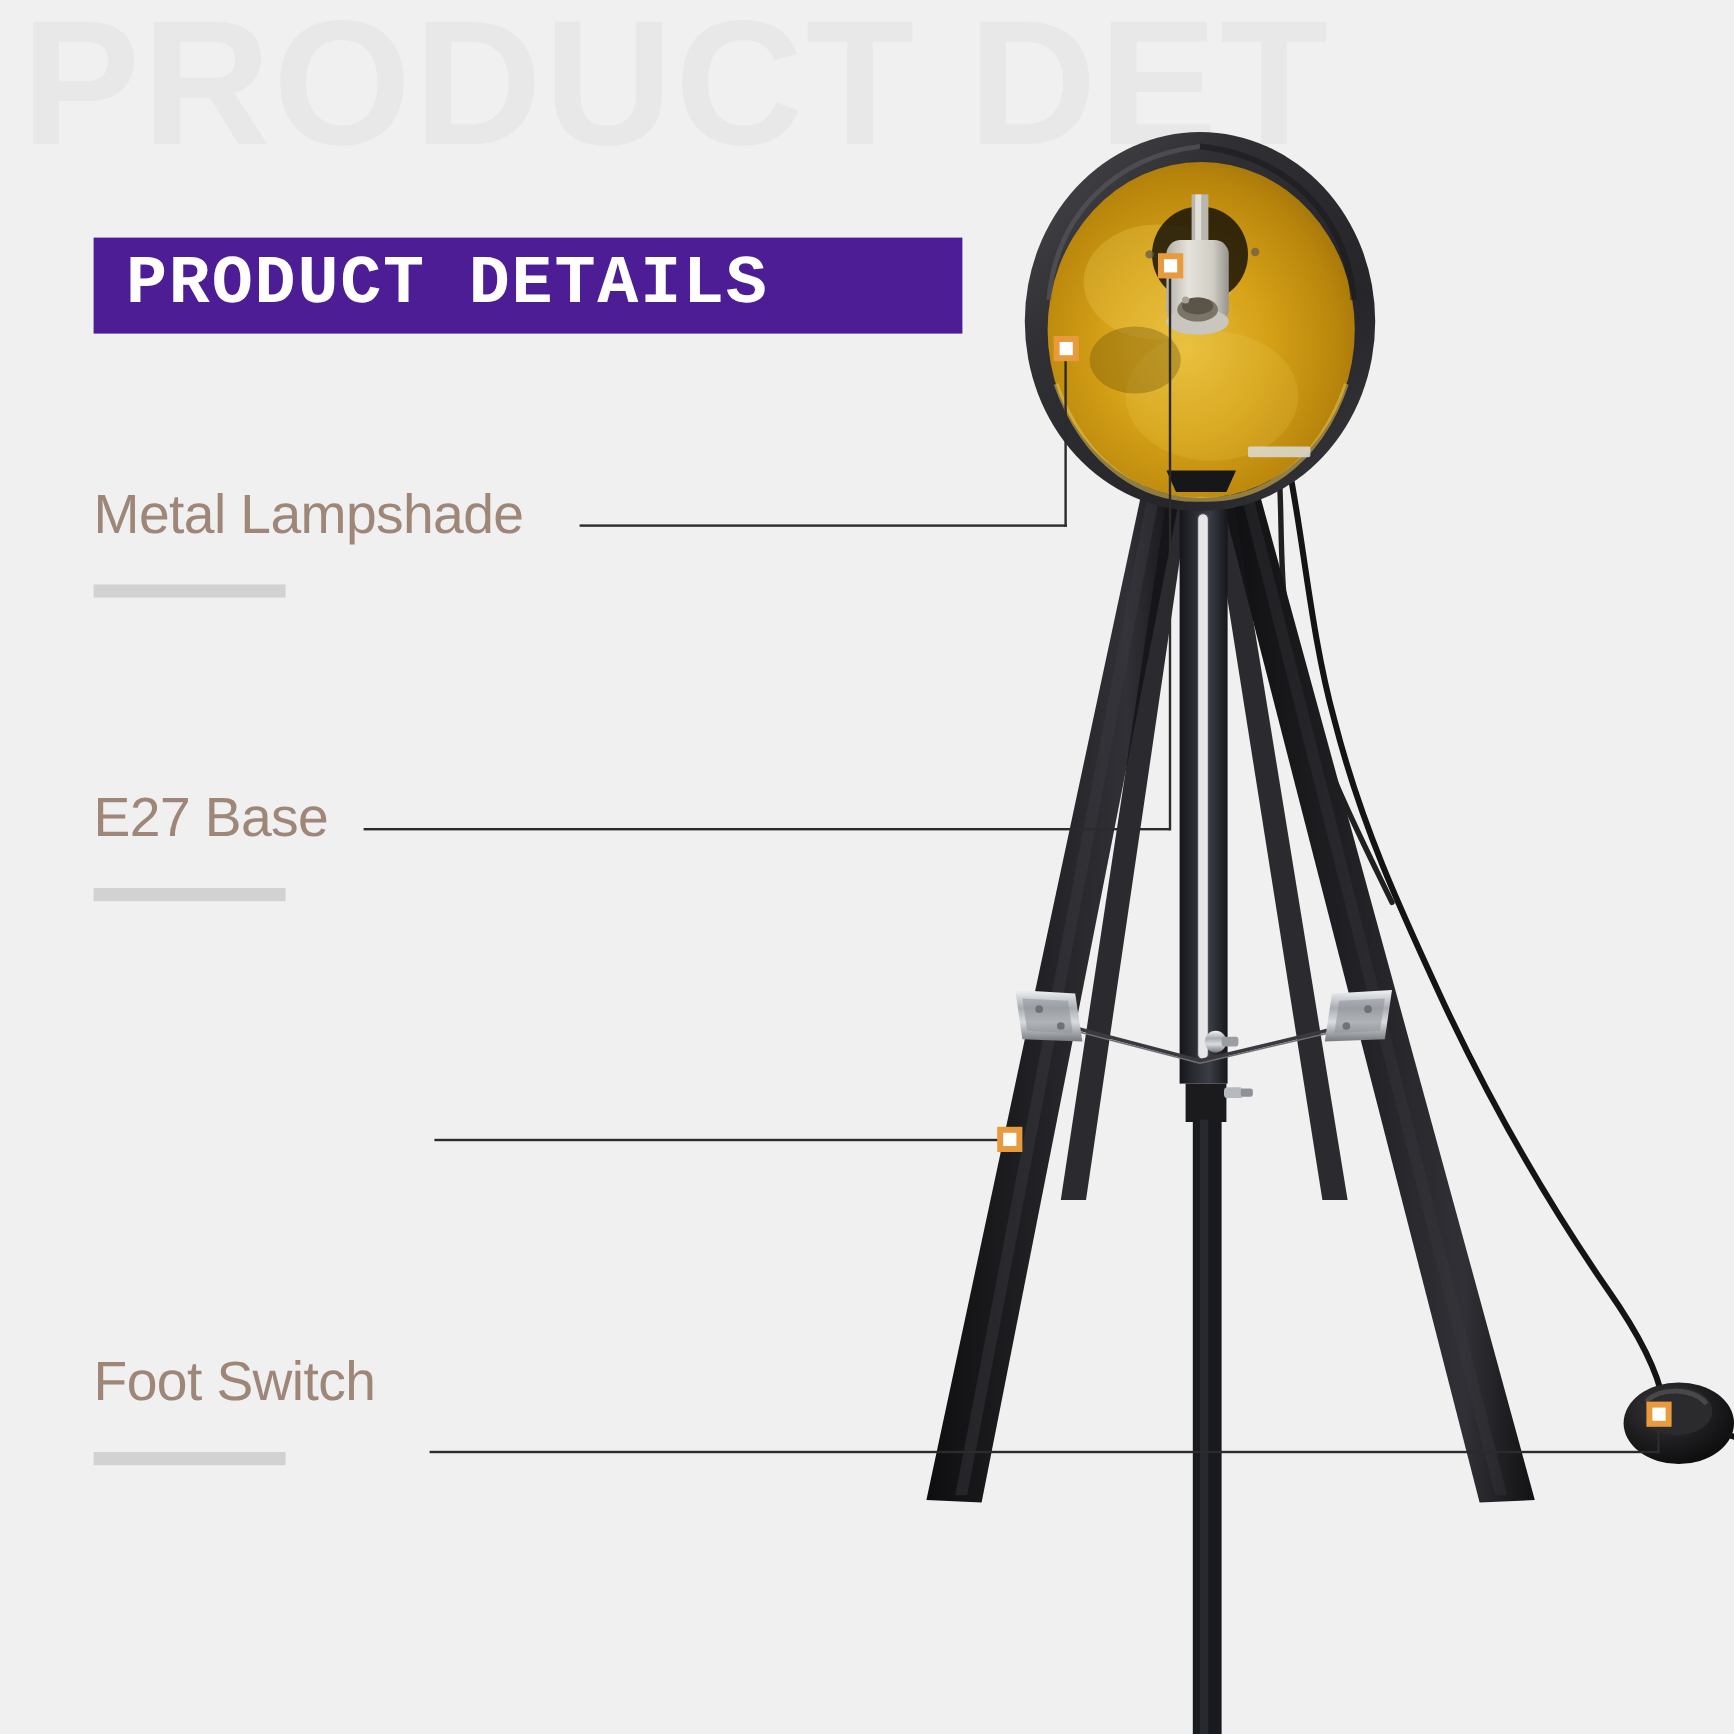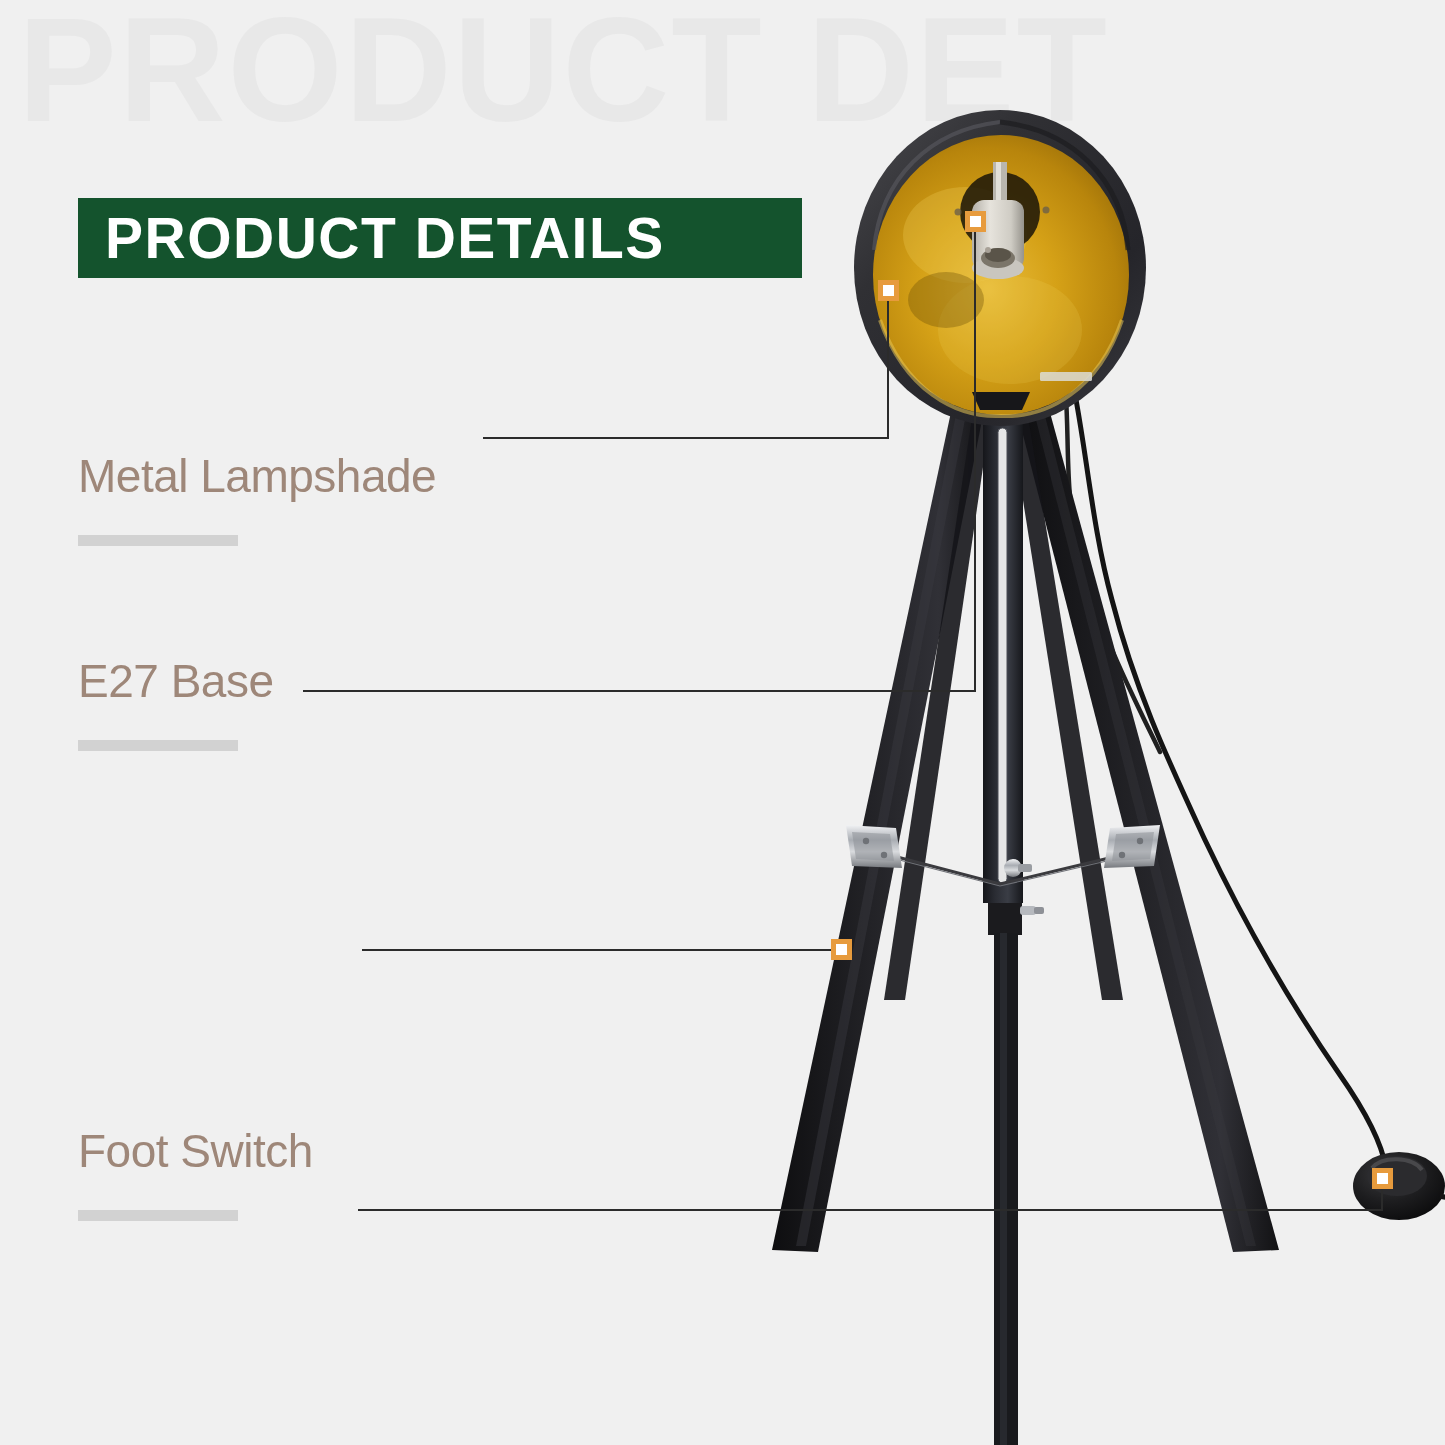--- a/index.html
+++ b/index.html
@@ -23,22 +23,22 @@
     white-space:nowrap;
     user-select:none;
     line-height:1.0;
   }
 
   
   .title-banner{
     position:absolute;
     left:78px; top:198px;
     width:724px; height:80px;
-    background:#14532d;
-    display:flex; align-items:center;
+    background:#4c1d95;
+    display:flex; align-items:center;font-family:Liberation Mono, monospace;
   }
   .title-banner span{
     color:#ffffff;
     font-size:57px;
     font-weight:bold;
     letter-spacing:1.5px;
     padding-left:27px;
   }
 
   
@@ -221,21 +221,21 @@
       <path d="M1372,1168 C1382,1156 1412,1156 1422,1170" fill="none" stroke="#48484b" stroke-width="4"></path>
 
       <path d="M1440,1196 C1448,1198 1460,1200 1470,1200" fill="none" stroke="#141414" stroke-width="5"></path>
     </g>
   </svg>
 
   <div class="title-banner">
     <span>PRODUCT DETAILS</span>
   </div>
 
-  <div class="label-block" style="top:405px;margin-top:48px;">
+  <div class="label-block" style="top:405px;">
     <div class="label-text">Metal Lampshade</div>
     <div class="label-rule"></div>
   </div>
   <div class="leader h" style="left:483px; top:437px; width:406px;"></div>
   <div class="leader v" style="left:887px; top:292px; height:147px;"></div>
   <div class="marker" style="left:878px; top:280px;">
       <i></i>
     </div>
 
   <div class="label-block" style="top:658px;">

